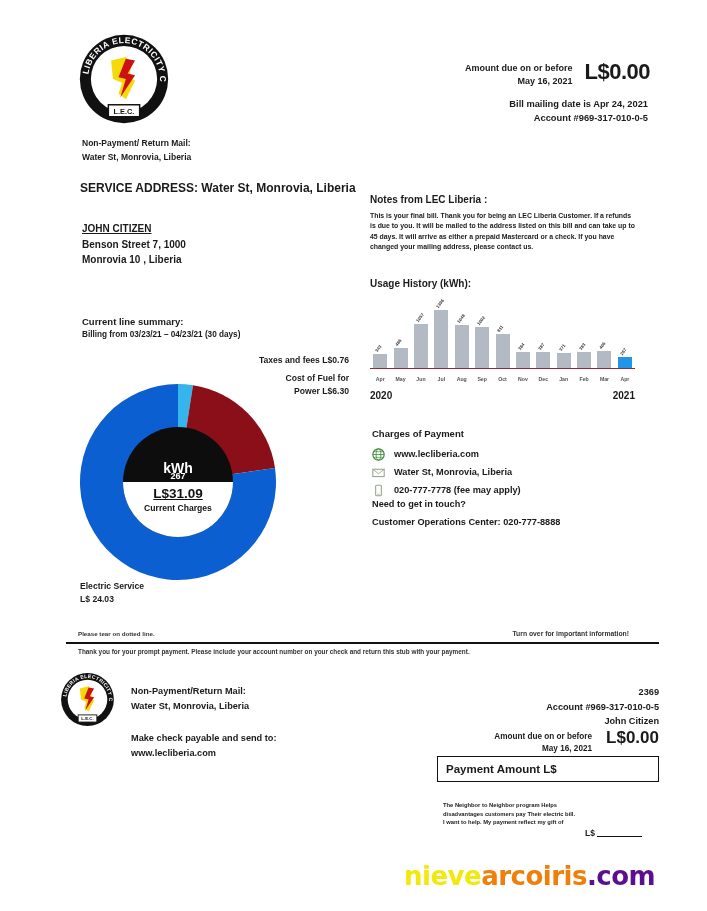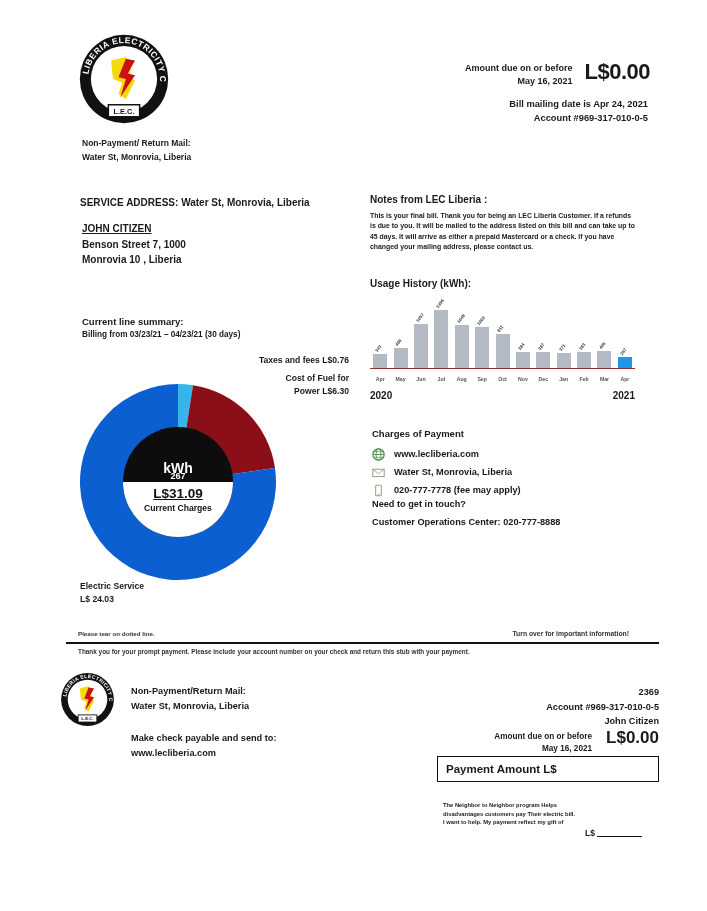--- a/index.html
+++ b/index.html
@@ -19,21 +19,21 @@
   .logo-seal { width:100%; height:100%; display:block; }
 
   .nonpay-top { position:absolute; left:82px; top:137px; font-size:8.5px; font-weight:bold; line-height:13.5px; }
 
   .amount-block { position:absolute; left:330px; top:60px; width:320px; }
   .amt-row { display:flex; align-items:flex-start; justify-content:flex-end; }
   .amt-labels { text-align:right; font-size:9px; font-weight:bold; line-height:13px; padding-top:2px; }
   .amt-value { font-size:22px; font-weight:bold; letter-spacing:-0.5px; margin-left:12px; line-height:24px; }
   .bill-meta { text-align:right; font-size:9.3px; font-weight:bold; line-height:13.5px; margin-top:10px; padding-right:2px; }
 
-  .service-addr { position:absolute; left:80px; top:181px; font-size:10px; font-weight:bold;margin-top:16px; }
+  .service-addr { position:absolute; left:80px; top:181px; font-size:12px; font-weight:bold; }
 
   .customer { position:absolute; left:82px; top:221px; font-size:10px; line-height:15.5px; font-weight:bold; }
   .customer .nm { text-decoration:underline; }
 
   
   .notes-title { position:absolute; left:370px; top:194px; font-size:10px; font-weight:bold; }
   .notes-body { position:absolute; left:370px; top:211px; width:265px; font-size:6.9px; line-height:10.4px; font-weight:bold; }
 
   .usage-title { position:absolute; left:370px; top:278px; font-size:10px; font-weight:bold; }
 
@@ -353,14 +353,17 @@
   </div>
 
   <div class="paybox">
     <span>Payment Amount L$</span>
   </div>
 
   <div class="neighbor">The Neighbor to Neighbor program Helps disadvantages customers pay Their electric bill. I want to help. My payment reflect my gift of</div>
   <div class="neighbor-ls">L$</div>
   <div class="neighbor-line"></div>
 
+  <div class="wm">
+    <span class="a">nieve</span><span class="b">arcoiris</span><span class="c">.com</span>
+  </div>
 
 </div>
 
 </body></html>

